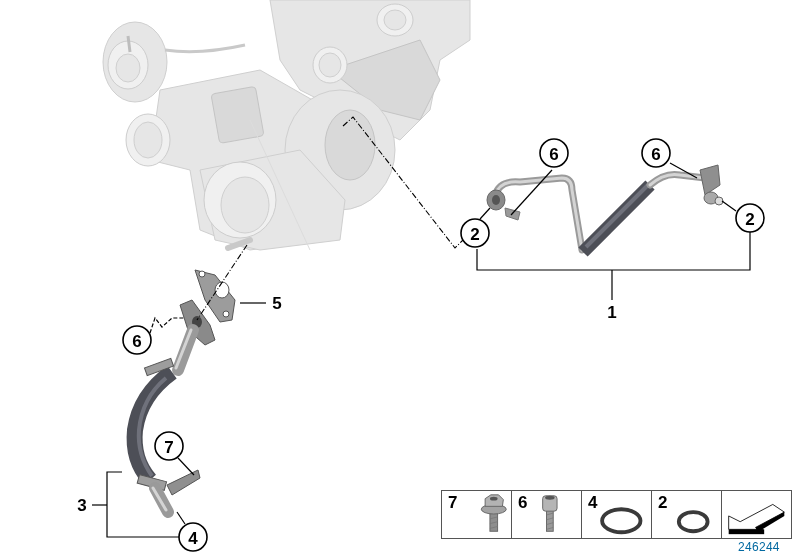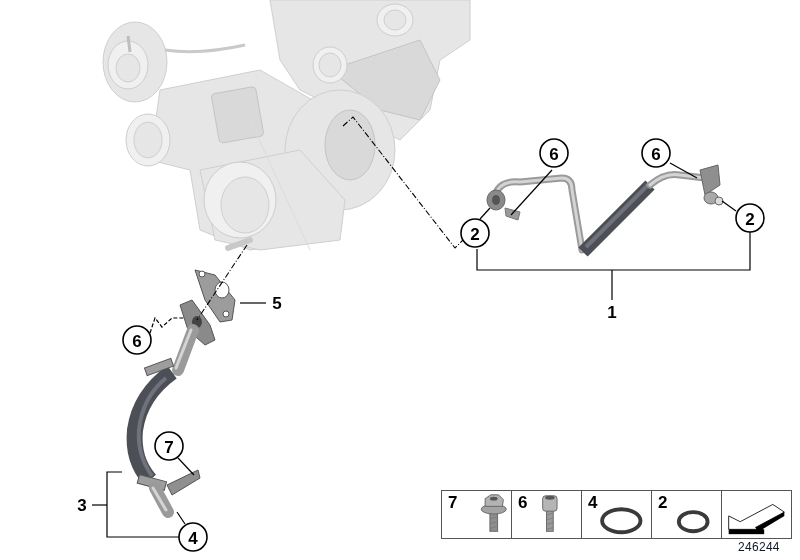--- a/index.html
+++ b/index.html
@@ -15,21 +15,21 @@
   .ghost3 { fill: #f0f0f0; stroke: #cdcdcd; stroke-width: 1; }
   .pipe-metal { stroke: #9a9a9a; stroke-width: 7; fill: none; stroke-linecap: round; stroke-linejoin: round; }
   .pipe-metal-hi { stroke: #d4d4d4; stroke-width: 3; fill: none; stroke-linecap: round; stroke-linejoin: round; }
   .hose { stroke: #4d4f57; stroke-width: 13; fill: none; stroke-linecap: butt; }
   .hose-hi { stroke: #6f717b; stroke-width: 4; fill: none; }
   .legend-table { position: absolute; left: 441px; top: 490px; width: 351px; height: 49px; border: 1px solid #555; display: flex; box-sizing: border-box; background: #fff; }
   .legend-cell { flex: 1; border-right: 1px solid #555; position: relative; }
   .legend-cell:last-child { border-right: none; }
   .legend-num { position: absolute; left: 6px; top: 2px; font-weight: bold; font-size: 17px; color: #000; font-family: "Liberation Sans", sans-serif; }
   .legend-icon { position: absolute; left: 0; top: 0; width: 100%; height: 100%; }
-  .diagram-id { position: absolute; left: 738px; top: 540px; font-size: 12px; color: #0f172a; font-family: "Liberation Sans", sans-serif; letter-spacing: 0.3px; }
+  .diagram-id { position: absolute; left: 738px; top: 540px; font-size: 12px; color: #0369a1; font-family: "Liberation Sans", sans-serif; letter-spacing: 0.3px; }
 </style>
 </head>
 <body>
 
 <svg id="diagram" viewBox="0 0 800 560" xmlns="http://www.w3.org/2000/svg">
 
   <g>
 
     <path class="ghost" d="M270 0 L470 0 L470 40 L440 60 L430 110 L400 140 L360 120 L300 90 L280 60 Z"></path>
     <path class="ghost2" d="M330 70 L420 40 L440 80 L420 120 L380 110 Z"></path>

